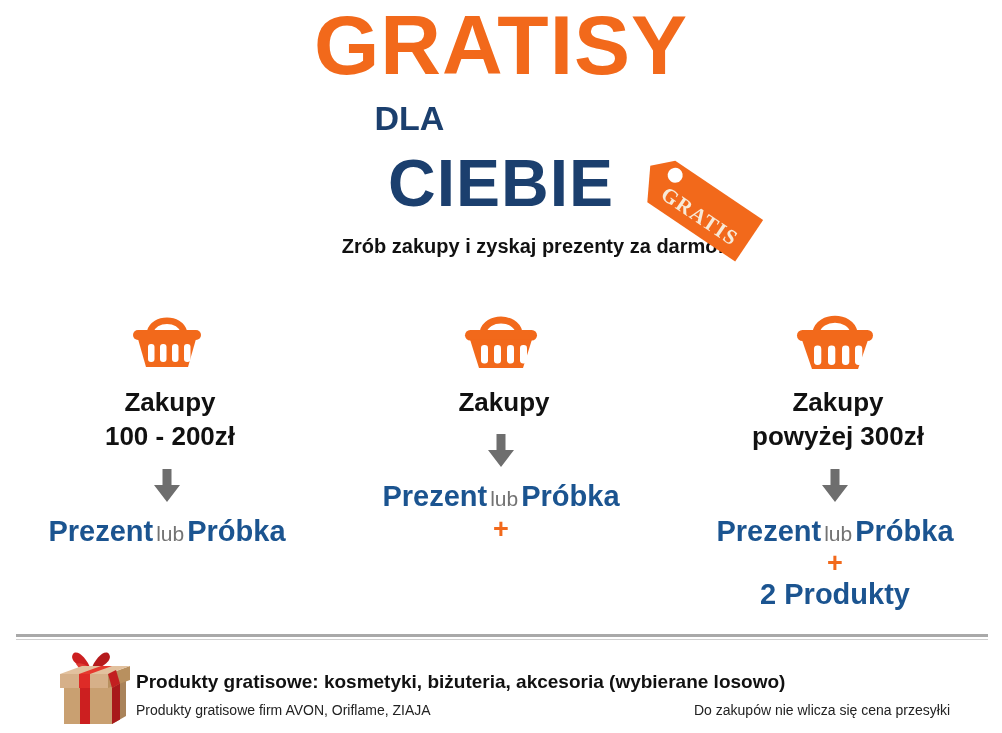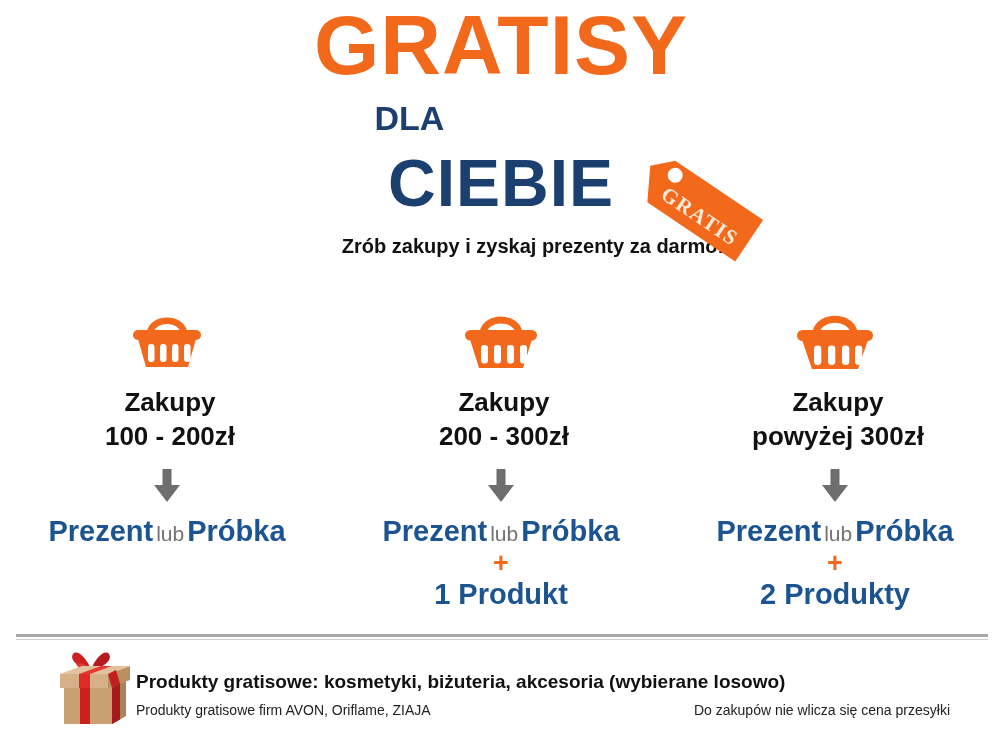--- a/index.html
+++ b/index.html
@@ -289,32 +289,30 @@
           <rect x="4" y="21" width="72" height="10.5" rx="5.2" fill="#f2691b"></rect>
           <path d="M 9 30.5 L 71 30.5 L 62 59 L 18 59 Z" fill="#f2691b"></path>
           <rect x="20" y="36" width="7" height="18.5" rx="3.2" fill="#ffffff"></rect>
           <rect x="33" y="36" width="7" height="18.5" rx="3.2" fill="#ffffff"></rect>
           <rect x="46" y="36" width="7" height="18.5" rx="3.2" fill="#ffffff"></rect>
           <rect x="59" y="36" width="7" height="18.5" rx="3.2" fill="#ffffff"></rect>
         </svg>
       </div>
       <div class="tier-title">
         <div>Zakupy</div>
-        <div>200 - 300zł</div>
       </div>
       <div class="arrow">
         <svg width="30" height="34" viewBox="0 0 30 34">
           <path d="M 10.5 0 L 19.5 0 L 19.5 16 L 28 16 L 15 33 L 2 16 L 10.5 16 Z" fill="#6e6e6e"></path>
         </svg>
       </div>
       <div class="reward">
         <span>Prezent</span><span class="lub">lub</span><span>Próbka</span>
       </div>
       <div class="plus">+</div>
-      <div class="extra">1 Produkt</div>
     </div>
 
     <div class="col col-2">
       <div class="basket">
         <svg width="84" height="66" viewBox="0 0 84 66">
           <path d="M 23 24 C 27 7, 57 7, 61 24" fill="none" stroke="#f2691b" stroke-width="7" stroke-linecap="round"></path>
           <rect x="4" y="22" width="76" height="11" rx="5.5" fill="#f2691b"></rect>
           <path d="M 9 32 L 75 32 L 65 61 L 19 61 Z" fill="#f2691b"></path>
           <rect x="21" y="37.5" width="7.3" height="19.5" rx="3.4" fill="#ffffff"></rect>
           <rect x="35" y="37.5" width="7.3" height="19.5" rx="3.4" fill="#ffffff"></rect>

